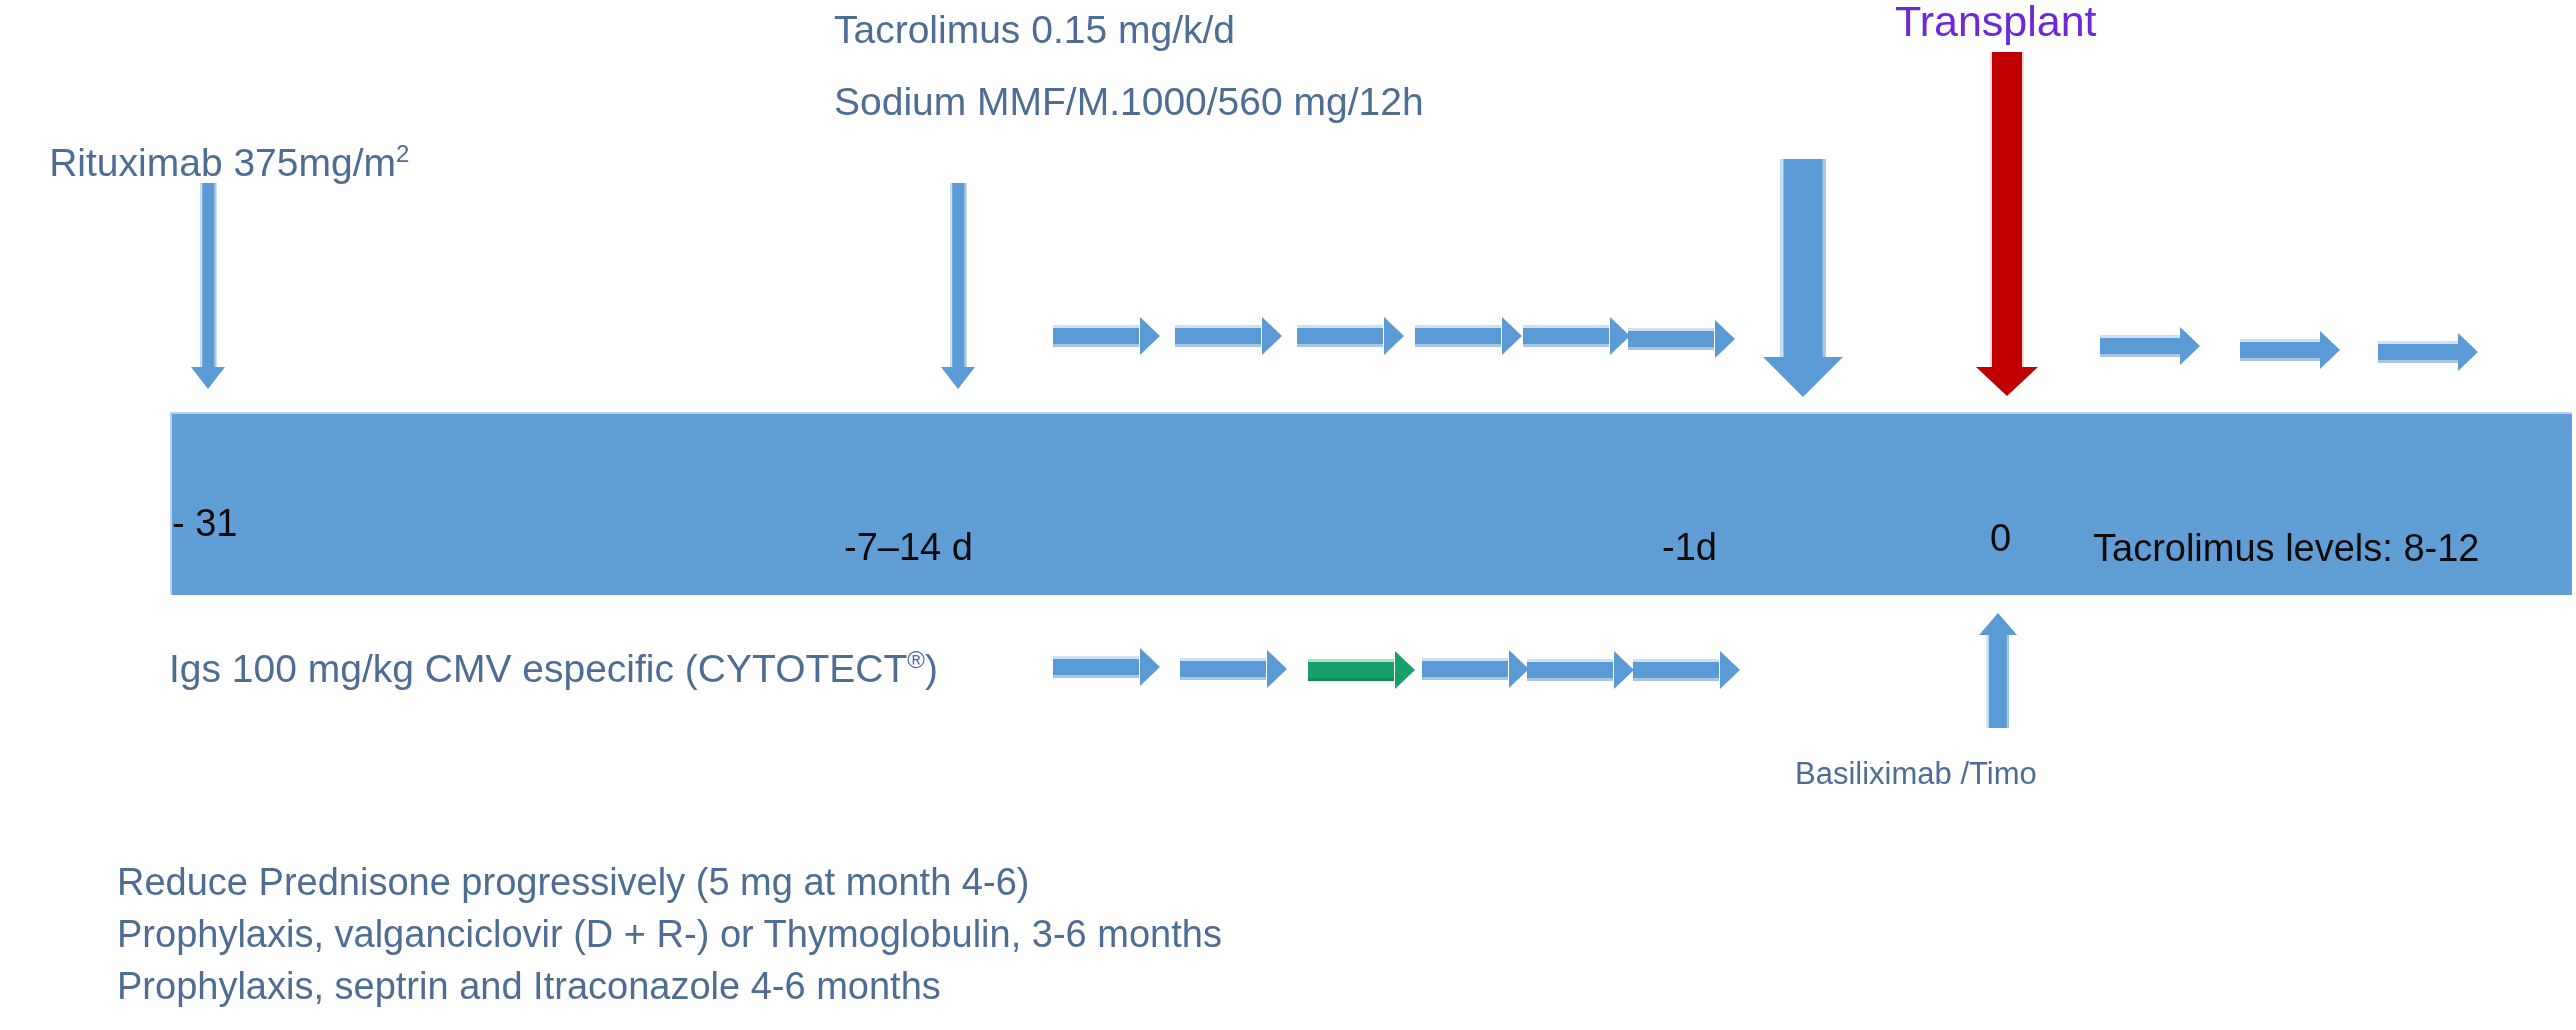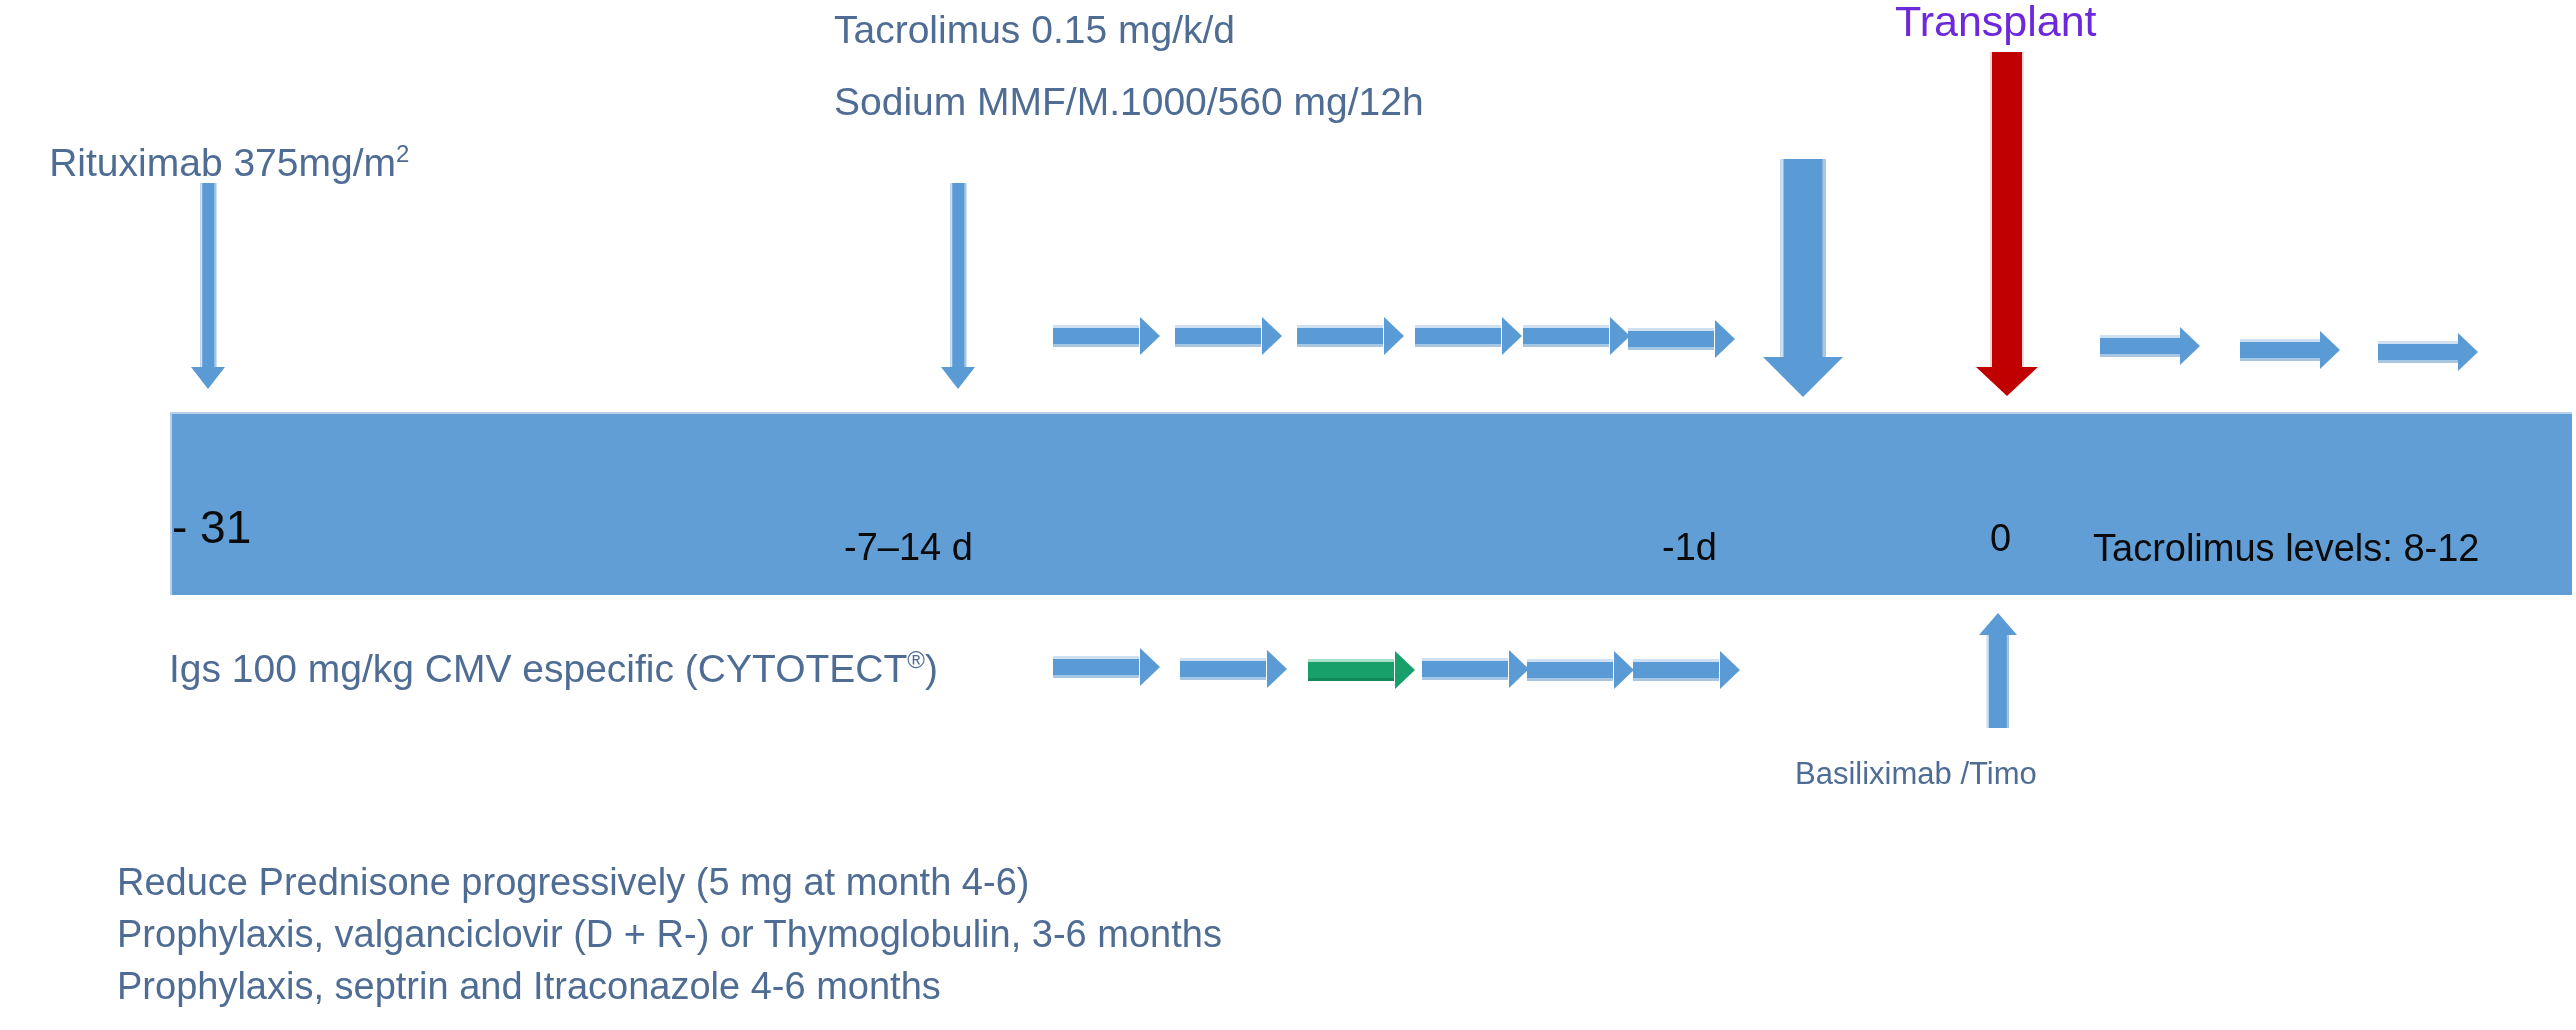--- a/index.html
+++ b/index.html
@@ -140,21 +140,21 @@
   <div class="harrow" style="left:2240px;top:331px;width:100px;">
     <div class="bar" style="width:81px;"></div>
     <div class="tip"></div>
   </div>
   <div class="harrow" style="left:2378px;top:333px;width:100px;">
     <div class="bar" style="width:81px;"></div>
     <div class="tip"></div>
   </div>
 
   <div id="timeline-bar">
-    <div class="lbl black" style="left:0px;top:90px;font-size:46px;">- 31</div>
+    <div class="lbl black" style="left:0px;top:90px;font-size:38px;">- 31</div>
     <div class="lbl black" style="left:672px;top:114px;font-size:38px;">-7–14 d</div>
     <div class="lbl black" style="left:1490px;top:114px;font-size:38px;">-1d</div>
     <div class="lbl black" style="left:1818px;top:105px;font-size:38px;">0</div>
     <div class="lbl black" style="left:1921px;top:115px;font-size:38px;">Tacrolimus levels: 8-12</div>
   </div>
 
   <div class="lbl blue" style="left:169px;top:648px;font-size:39px;">
     <span>Igs 100 mg/kg CMV especific (CYTOTECT</span><sup style="font-size:24px;">®</sup><span>)</span>
   </div>
 

